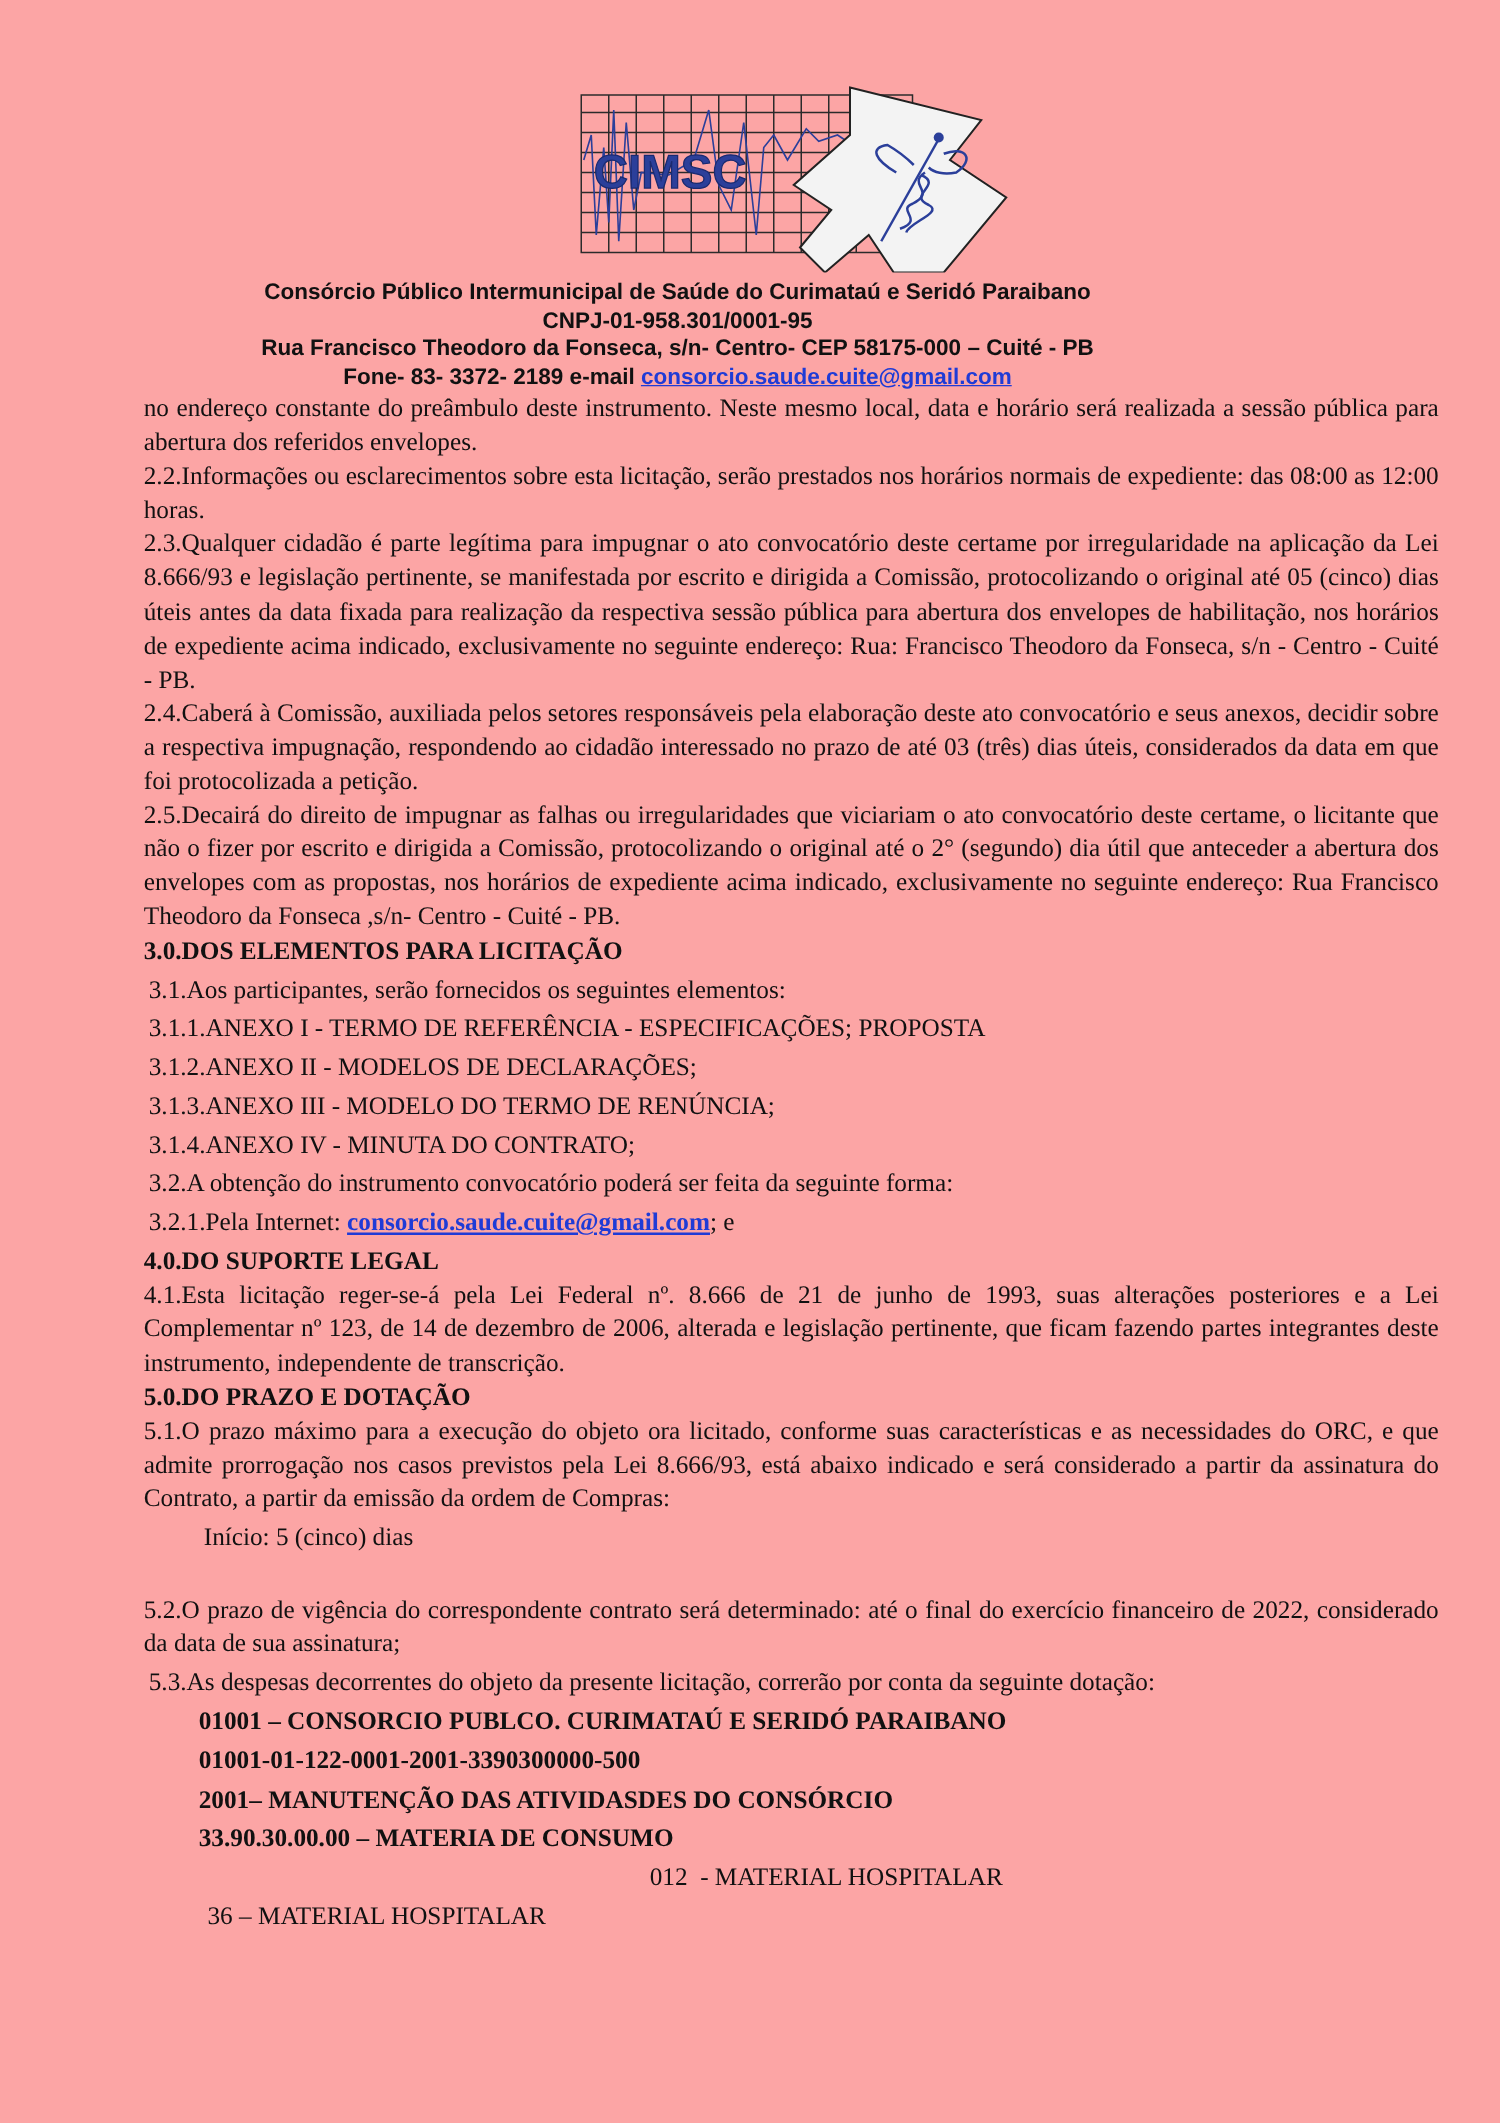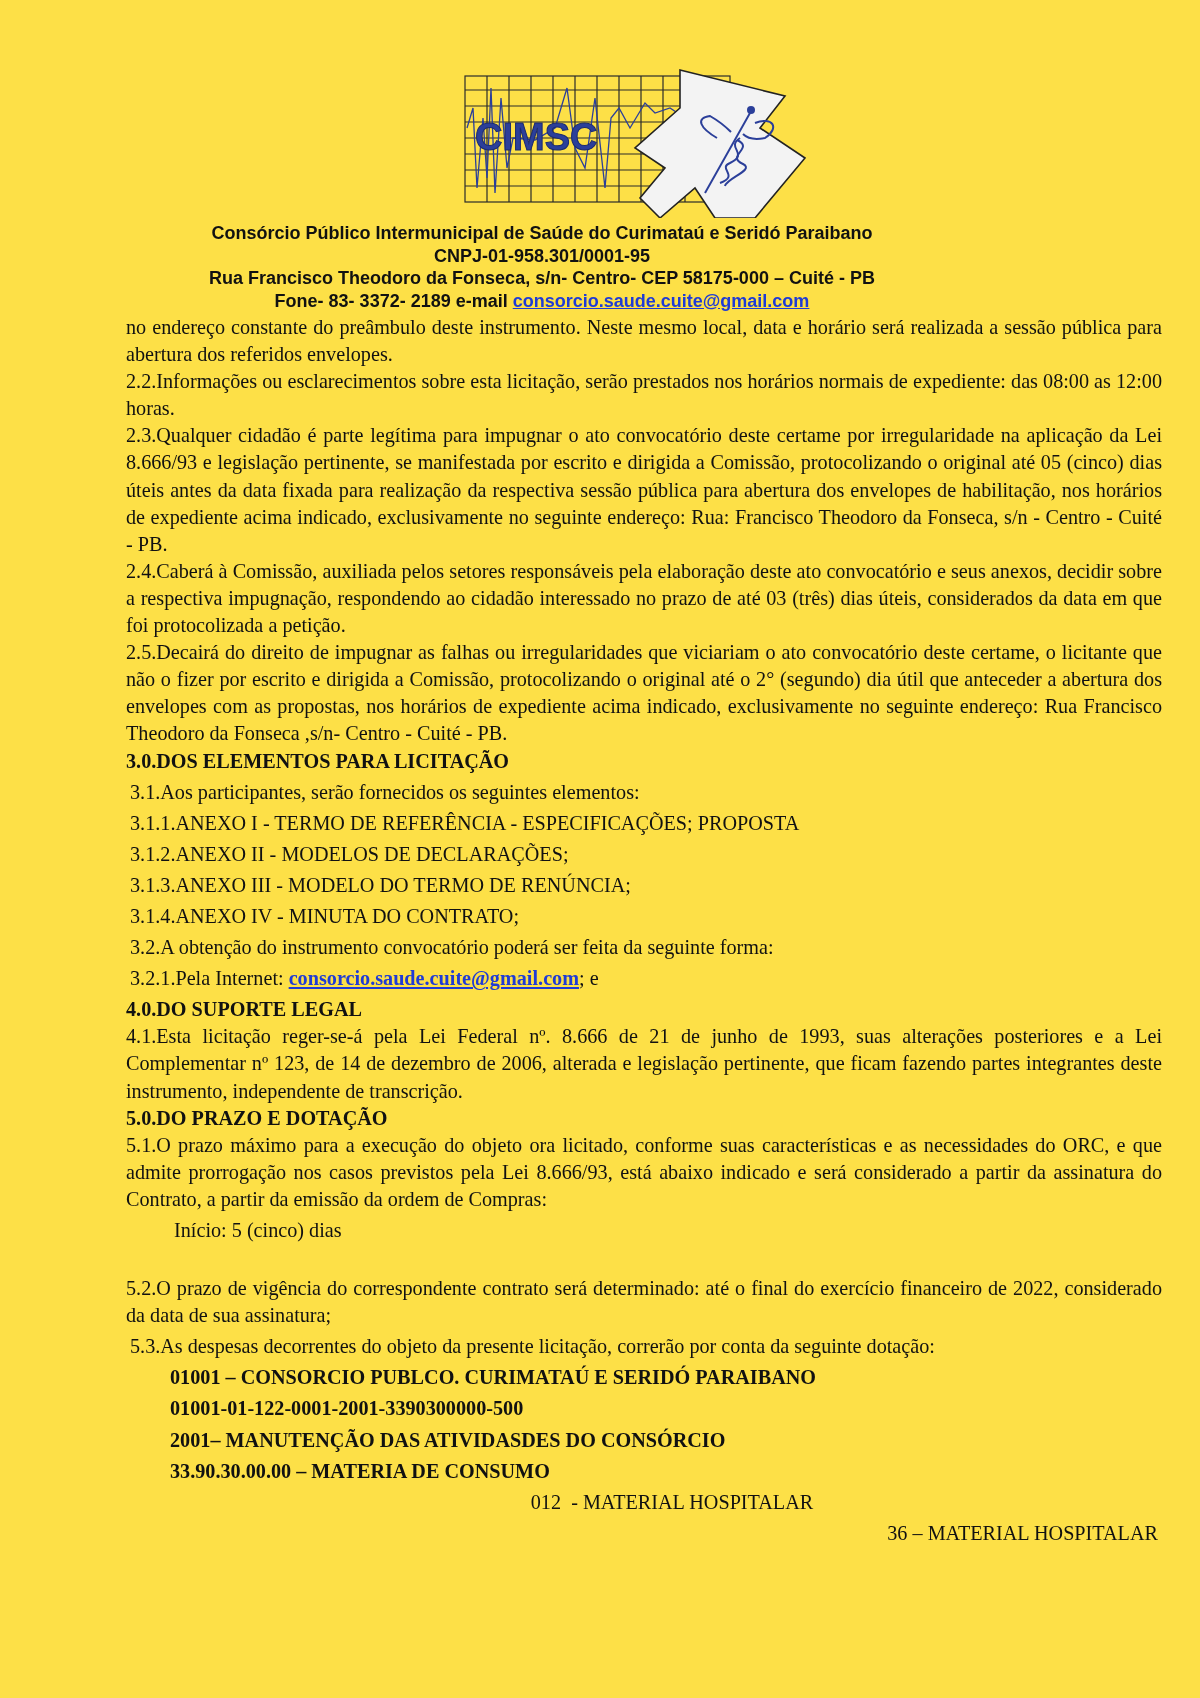--- a/index.html
+++ b/index.html
@@ -1,37 +1,37 @@
 <!DOCTYPE html>
 <html><head>
   <meta charset="utf-8">
   <style>
     html, body { margin: 0; padding: 0; background: #ffffff; }
     body { width: 1200px; height: 1698px; position: relative; overflow: hidden; }
-    .page { position: absolute; left: 0; top: 0; width: 1200px; height: 1698px; background: #fde047; }
+    .page { position: absolute; left: 0; top: 0; width: 1200px; height: 1698px; background: #fca5a5; }
 
     
     .logo { position: absolute; left: 455px; top: 68px; width: 360px; height: 150px; }
     .header { position: absolute; left: 0; top: 222px; width: 1084px; text-align: center;
       font-family: "Liberation Sans", sans-serif; font-weight: bold; font-size: 18px;
       line-height: 22.5px; color: #111; }
     .header .line { display: block; }
     .header a { color: #1f3bd6; text-decoration: underline; }
 
     
-    .body-text { position: absolute; left: 126px; top: 314px; width: 1036px;
+    .body-text { position: absolute; left: 115px; top: 314px; width: 1036px;
       font-family: "Liberation Serif", serif; font-size: 20.2px; line-height: 27.1px;
       color: #111; }
     .p { display: block; text-align: justify; text-align-last: left; margin: 0; }
     .h { display: block; font-weight: bold; margin: 0; }
     .ln { display: block; margin: 4px; }
     .indent1 { padding-left: 44px; }
     .indent2 { padding-left: 40px; font-weight: bold; }
     .indent3 { padding-left: 56px; }
-    .indent4 { padding-left: 47px; text-align: right; }
+    .indent4 { padding-left: 47px; }
     .gap { display: block; height: 27px; }
     a.mail { color: #1f3bd6; font-weight: bold; text-decoration: underline; }
   </style>
 </head>
 <body>
 
 <div class="page">
 
   <div class="logo">
     <svg width="360" height="150" viewBox="0 0 360 150">

